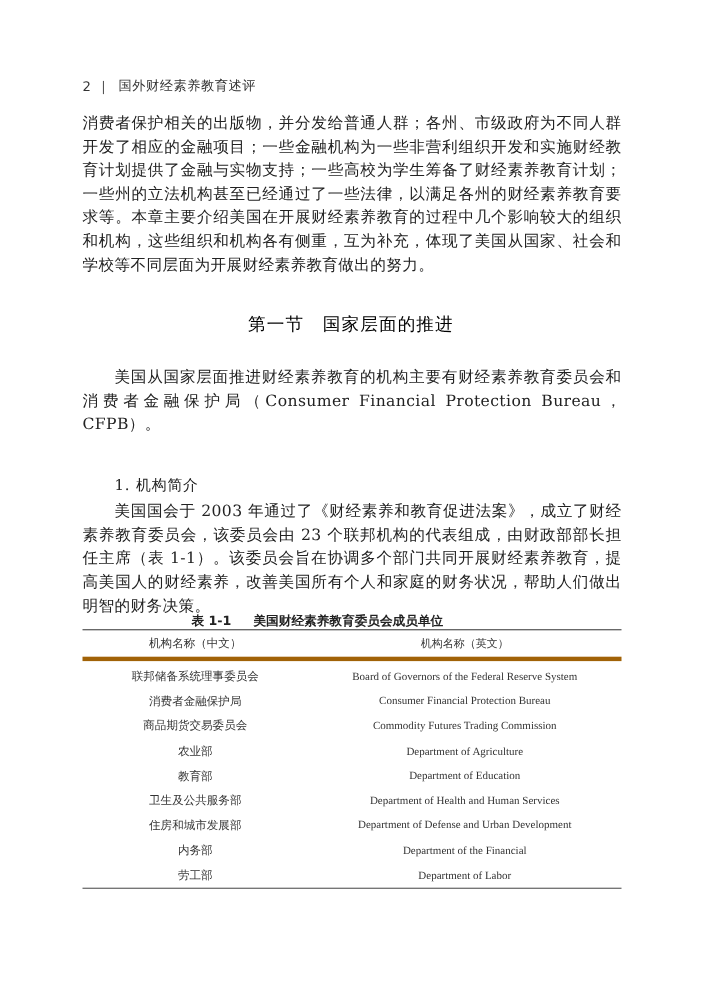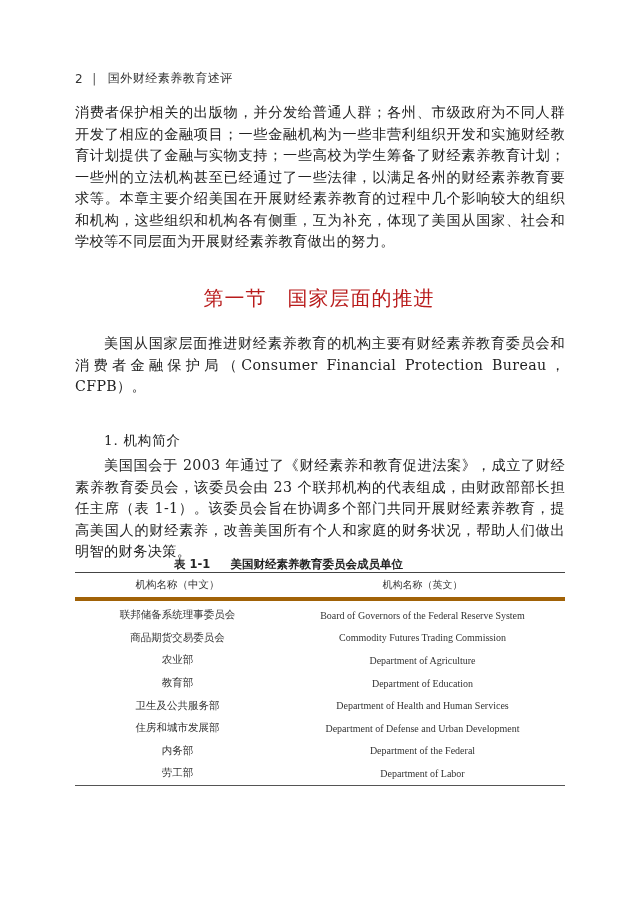--- a/index.html
+++ b/index.html
@@ -18,21 +18,21 @@
   .running-head .pg { margin-right: 9px; }
   .running-head .bar { margin-right: 11px; color: #555; }
   .para {
     position: absolute; left: 75px; width: 490px;
     font-size: 14.2px; line-height: 21.5px; letter-spacing: 0.35px;
     text-align: justify; text-align-last: left;
   }
   .p1 { top: 102px; }
   .section-title {
     position: absolute; left: 0; width: 638px; top: 285px; text-align: center;
-    font-size: 20px; letter-spacing: 1px; color: #b91c1c;
+    font-size: 16px; letter-spacing: 1px; color: #000000;
   }
   .p2 { top: 333px; text-indent: 29px; }
   .h2 {
     position: absolute; left: 75px; top: 397px;
     font-family: "DejaVu Sans", "Liberation Sans", sans-serif;
     font-weight: bold; font-size: 16px; letter-spacing: 0.6px; color: #222;
   }
   .h3 {
     position: absolute; left: 104px; top: 432px;
     font-size: 13.5px; letter-spacing: 0.8px;
@@ -90,20 +90,24 @@
         <th class="c1">机构名称（中文）</th>
         <th class="c2">机构名称（英文）</th>
       </tr>
     </thead>
     <tbody>
       <tr>
         <td class="c1">联邦储备系统理事委员会</td>
         <td class="c2">Board of Governors of the Federal Reserve System</td>
       </tr>
       <tr>
+        <td class="c1">消费者金融保护局</td>
+        <td class="c2">Consumer Financial Protection Bureau</td>
+      </tr>
+      <tr>
         <td class="c1">商品期货交易委员会</td>
         <td class="c2">Commodity Futures Trading Commission</td>
       </tr>
       <tr>
         <td class="c1">农业部</td>
         <td class="c2">Department of Agriculture</td>
       </tr>
       <tr>
         <td class="c1">教育部</td>
         <td class="c2">Department of Education</td>
@@ -111,21 +115,21 @@
       <tr>
         <td class="c1">卫生及公共服务部</td>
         <td class="c2">Department of Health and Human Services</td>
       </tr>
       <tr>
         <td class="c1">住房和城市发展部</td>
         <td class="c2">Department of Defense and Urban Development</td>
       </tr>
       <tr>
         <td class="c1">内务部</td>
-        <td class="c2">Department of the Federal</td>
+        <td class="c2">Department of the Financial</td>
       </tr>
       <tr>
         <td class="c1">劳工部</td>
         <td class="c2">Department of Labor</td>
       </tr>
     </tbody>
   </table>
 
 </div>
 

